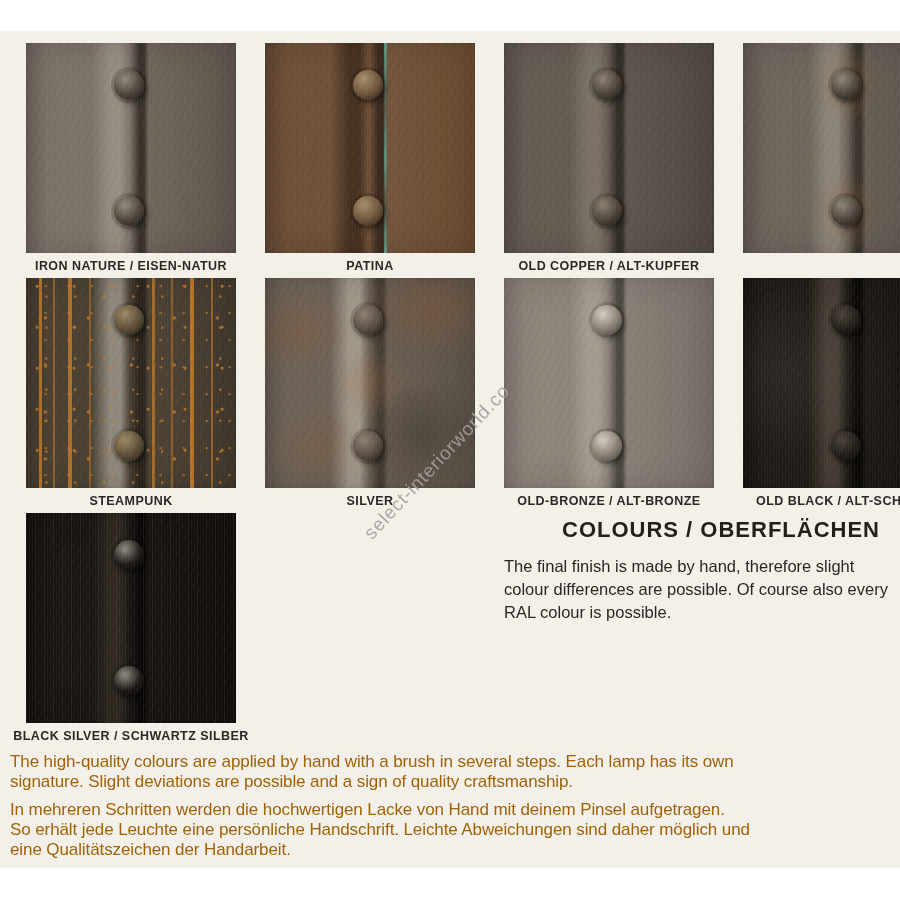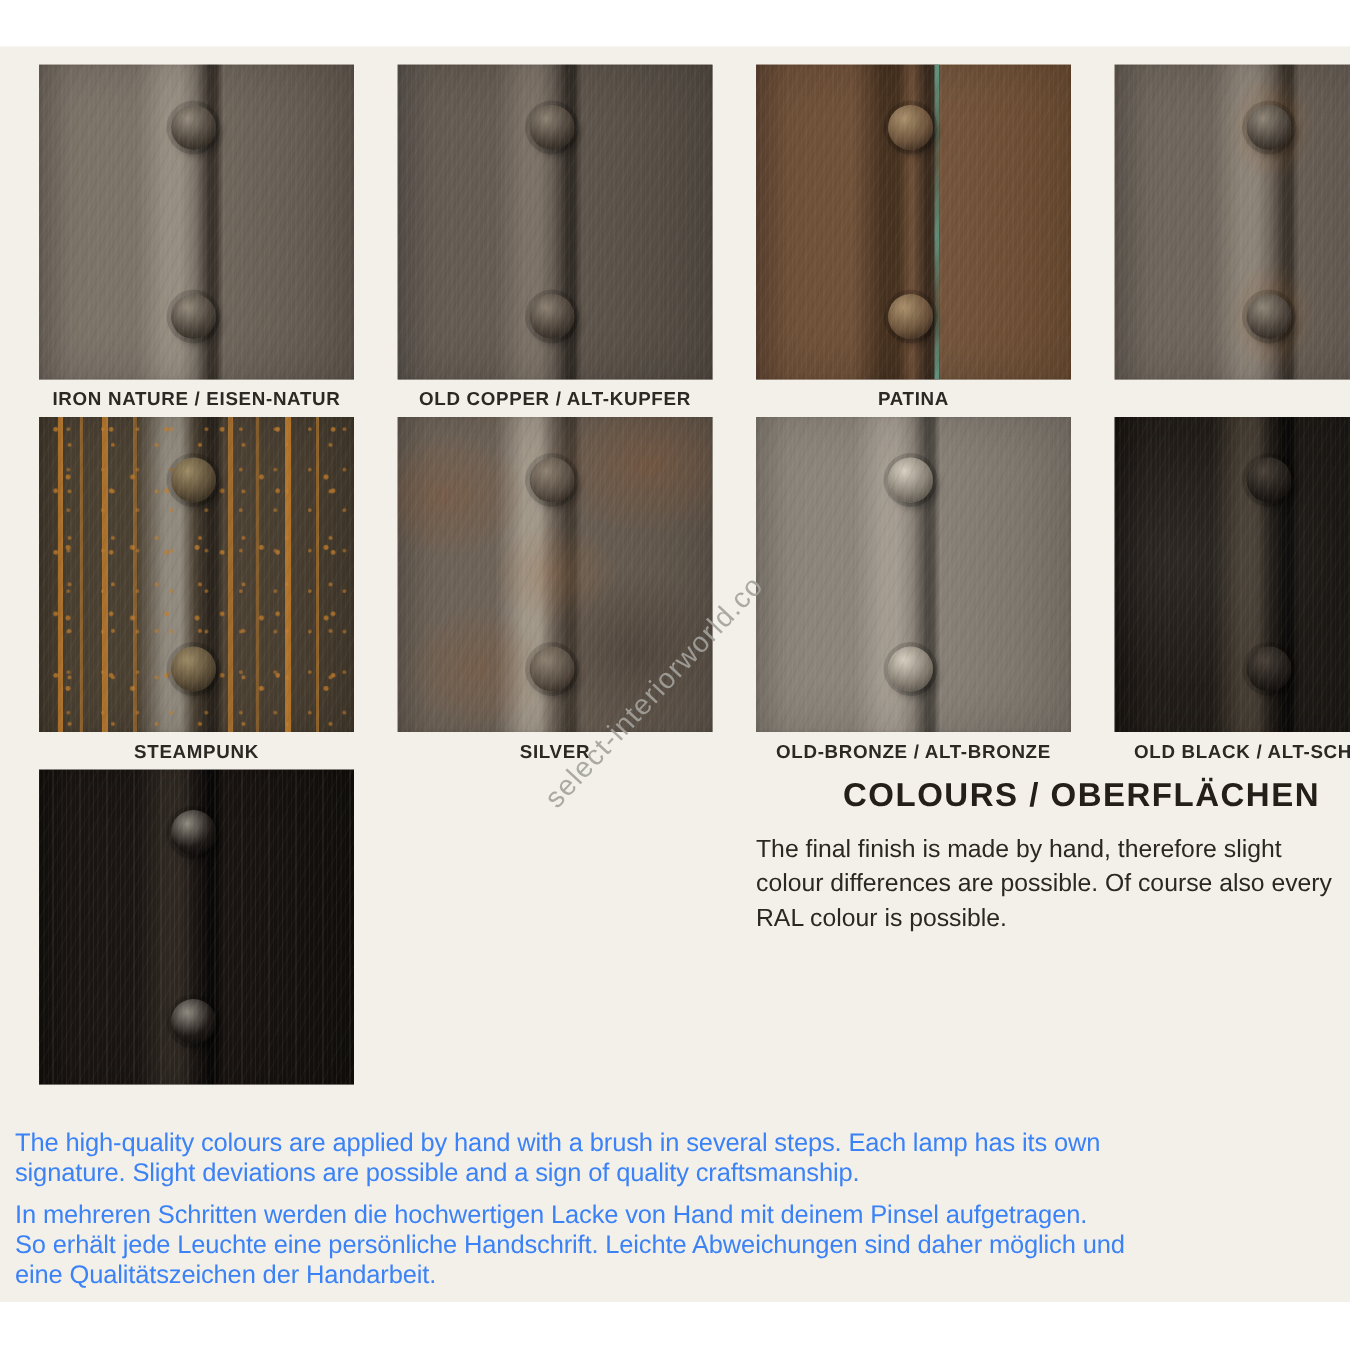--- a/index.html
+++ b/index.html
@@ -118,21 +118,21 @@
   section.info{grid-column:3/5; grid-row:3; width:434px; padding-top:4px; color:var(--ink);}
   .info-title{
     font-size:22px; font-weight:700; letter-spacing:1px; text-align:center;
     color:var(--heading-ink); margin-bottom:12px;
   }
   .info-p{
     font-size:16.5px; line-height:23px; white-space:pre-line; margin-bottom:10px;
     color:var(--ink);
   }
   
-  footer.footnotes{position:absolute; left:10px; top:752px; width:882px; color:#3b82f6;}
+  footer.footnotes{position:absolute; left:10px; top:752px; width:882px; color:#a16207;}
   .foot-p{font-size:17px; line-height:20px; white-space:pre-line; margin-bottom:8px; letter-spacing:-.1px;}
   
   .watermark{
     position:absolute; left:437px; top:462px; z-index:5;
     transform:translate(-50%,-50%) rotate(-47deg);
     font-size:19px; letter-spacing:.8px; color:var(--watermark-color);
     opacity:.9; white-space:nowrap; pointer-events:none;
   }
 </style>
 </head>
@@ -144,38 +144,38 @@
 
   <figure class="cell f-iron" style="--l1: #7b7268; --l2: #6a6158; --hl: #968d81; --seam: #3a332c; --r1: #6f665c; --r2: #5d544b; --riv: #4c443b; --rivhi: #948a7c; --rivdk: #262019;">
     <div class="tile">
       <i class="fx fx1"></i>
       <b class="rivet rv1"></b>
       <b class="rivet rv2"></b>
     </div>
     <figcaption class="cap">IRON NATURE / EISEN-NATUR</figcaption>
   </figure>
 
+  <figure class="cell f-patina" style="--l1: #6f5038; --l2: #5e4331; --hl: #46311f; --seam: #3a2a1e; --r1: #74553c; --r2: #68492f; --riv: #6b523a; --rivhi: #a98f6a; --rivdk: #33241a; --accent: #5d9a85;">
+    <div class="tile">
+      <i class="fx fx1"></i>
+      <b class="rivet rv1"></b>
+      <b class="rivet rv2"></b>
+    </div>
+    <figcaption class="cap">PATINA</figcaption>
+  </figure>
+
   <figure class="cell f-copper" style="--l1: #645b52; --l2: #57504a; --hl: #7b7166; --seam: #332d27; --r1: #5e554c; --r2: #4f473f; --riv: #4a4138; --rivhi: #8c8172; --rivdk: #241f19;">
     <div class="tile">
       <i class="fx fx1"></i>
       <b class="rivet rv1"></b>
       <b class="rivet rv2"></b>
     </div>
     <figcaption class="cap">OLD COPPER / ALT-KUPFER</figcaption>
   </figure>
 
-  <figure class="cell f-patina" style="--l1: #6f5038; --l2: #5e4331; --hl: #46311f; --seam: #3a2a1e; --r1: #74553c; --r2: #68492f; --riv: #6b523a; --rivhi: #a98f6a; --rivdk: #33241a; --accent: #5d9a85;">
-    <div class="tile">
-      <i class="fx fx1"></i>
-      <b class="rivet rv1"></b>
-      <b class="rivet rv2"></b>
-    </div>
-    <figcaption class="cap">PATINA</figcaption>
-  </figure>
-
 
   <figure class="cell f-taverna" style="--l1: #6e655c; --l2: #5f574f; --hl: #8c8378; --seam: #3b342c; --r1: #665d54; --r2: #574f47; --riv: #4a423a; --rivhi: #8f8678; --rivdk: #231d17;">
     <div class="tile">
       <i class="fx fx1"></i>
       <b class="rivet rv1"></b>
       <b class="rivet rv2"></b>
     </div>
   </figure>
 
   <figure class="cell f-steampunk" style="--l1: #4a4032; --l2: #3f3629; --hl: #8f887c; --seam: #2a241d; --r1: #4d4234; --r2: #41382b; --riv: #5a4c36; --rivhi: #9c8a64; --rivdk: #2a2318; --accent: #c07a26;">
@@ -214,20 +214,21 @@
     </div>
     <figcaption class="cap">OLD BLACK / ALT-SCHWARZ</figcaption>
   </figure>
 
   <figure class="cell f-black-silver" style="--l1: #1a1512; --l2: #120f0c; --hl: #2e2721; --seam: #0a0807; --r1: #191411; --r2: #110e0b; --riv: #1d1815; --rivhi: #8f8a80; --rivdk: #070605;">
     <div class="tile">
       <i class="fx fx1"></i>
       <b class="rivet rv1"></b>
       <b class="rivet rv2"></b>
     </div>
+    <figcaption class="cap">BLACK SILVER / SCHWARTZ SILBER</figcaption>
   </figure>
 
   <section class="info">
     <h2 class="info-title">COLOURS / OBERFLÄCHEN</h2>
     <p class="info-p">The final finish is made by hand, therefore slight
 colour differences are possible. Of course also every
 RAL colour is possible.</p>
   </section>
 
 </div>

